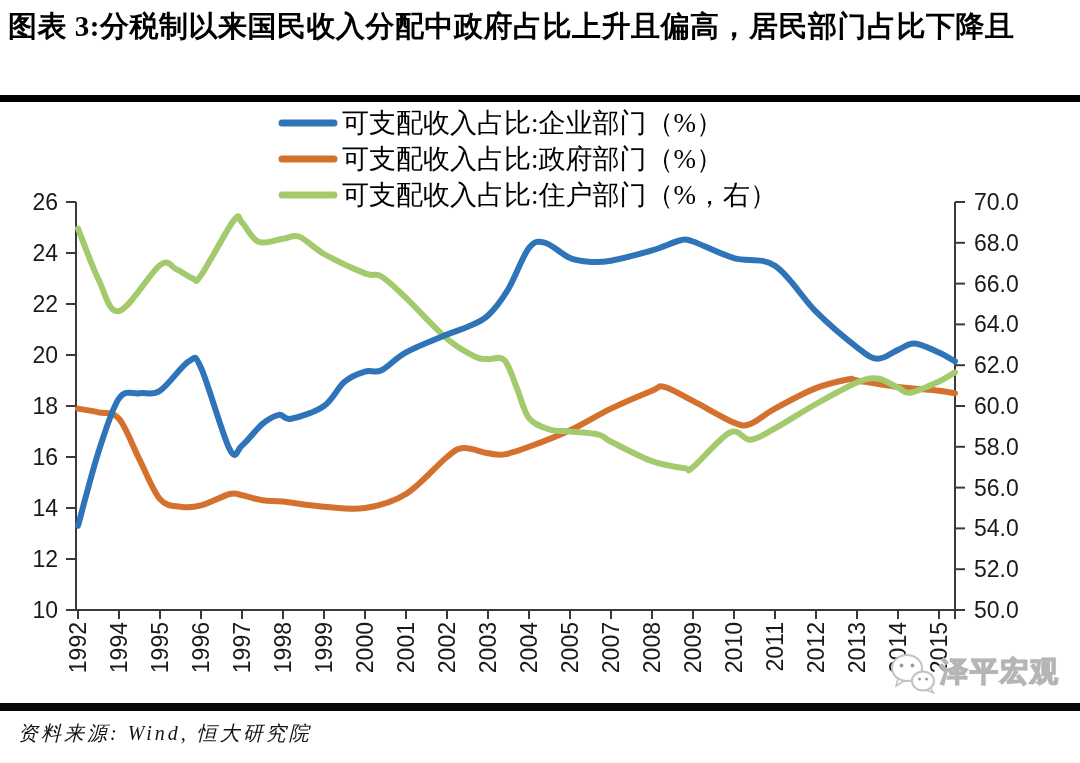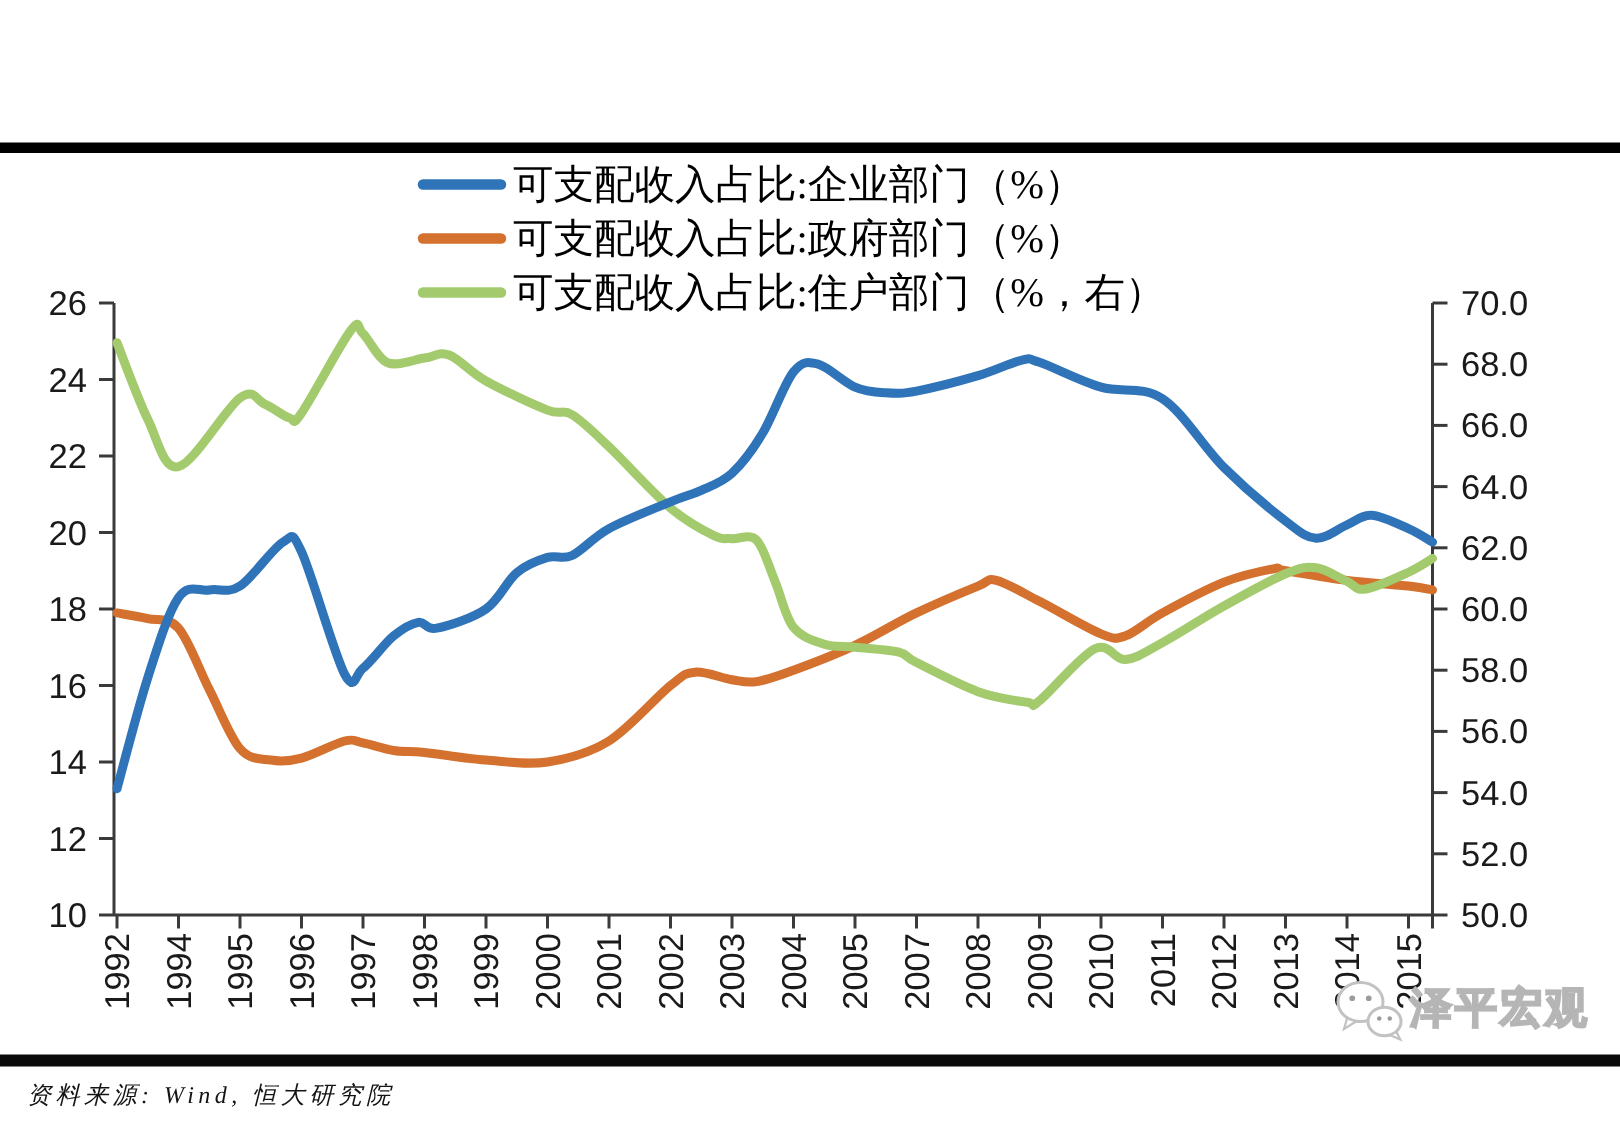--- a/index.html
+++ b/index.html
@@ -15,21 +15,21 @@
   .rule-top {
     position:absolute; left:0; top:95px; width:1080px; height:7px; background:#000000;
   }
   .rule-bottom {
     position:absolute; left:0; top:703px; width:1080px; height:8px; background:#0a0a0a;
   }
   #chart { position:absolute; left:0; top:104px; }
   .source {
     position:absolute; left:18px; top:720px;
     font-family:"Liberation Serif", serif; font-style:italic;
-    font-size:16px; letter-spacing:3px; color:#141414; white-space:nowrap;
+    font-size:20px; letter-spacing:3px; color:#141414; white-space:nowrap;
   }
   .logo {
     position:absolute; right:20px; top:653px;
     display:flex; gap:4px; z-index:5;
   }
   .logo-text {
     font-family:"Liberation Serif", serif; font-weight:bold; font-size:28px;
     letter-spacing:2px; color:#f0f0f0;
     -webkit-text-stroke:1.3px #b5b5b5;
     text-shadow:0 0 1px #aaaaaa;
@@ -37,20 +37,21 @@
   }
   .chart-text { font-family:"Liberation Sans", sans-serif; fill:#1a1a1a; }
   .legend-text { font-family:"Liberation Serif", serif; fill:#000000; }
 </style>
 </head>
 <body>
 
 <div class="page">
 
   <div class="title">
+    <div>图表 3:分税制以来国民收入分配中政府占比上升且偏高，居民部门占比下降且</div>
   </div>
 
   <div class="rule-top"></div>
 
   <svg id="chart" width="1080" height="600">
       <line x1="76" y1="98" x2="76" y2="506" stroke="#3a3a3a" stroke-width="2"></line>
       <line x1="955" y1="98" x2="955" y2="506" stroke="#3a3a3a" stroke-width="2"></line>
       <line x1="76" y1="506" x2="955" y2="506" stroke="#3a3a3a" stroke-width="2"></line>
       <line x1="66" y1="98" x2="76" y2="98" stroke="#3a3a3a" stroke-width="2"></line>
       <text x="58" y="106" text-anchor="end" font-size="23" class="chart-text">26</text>

